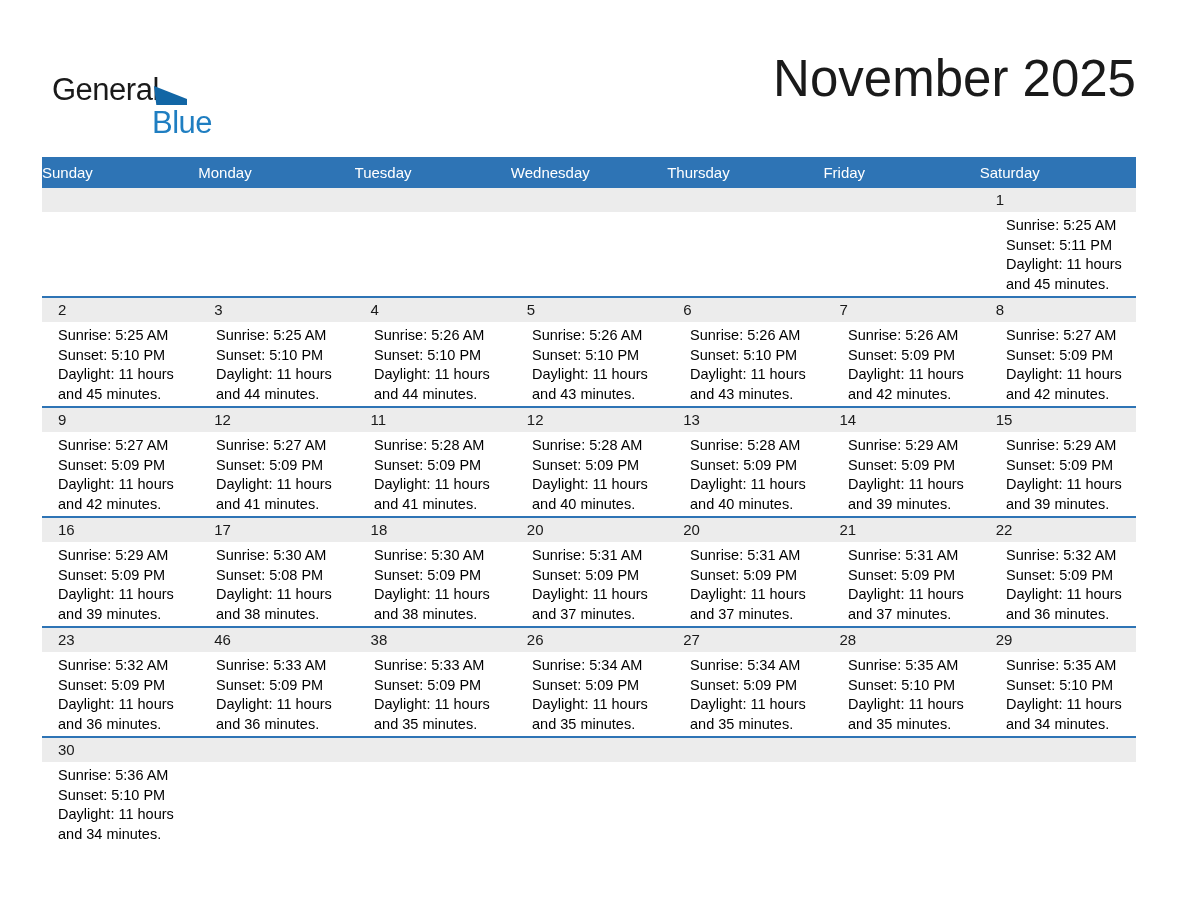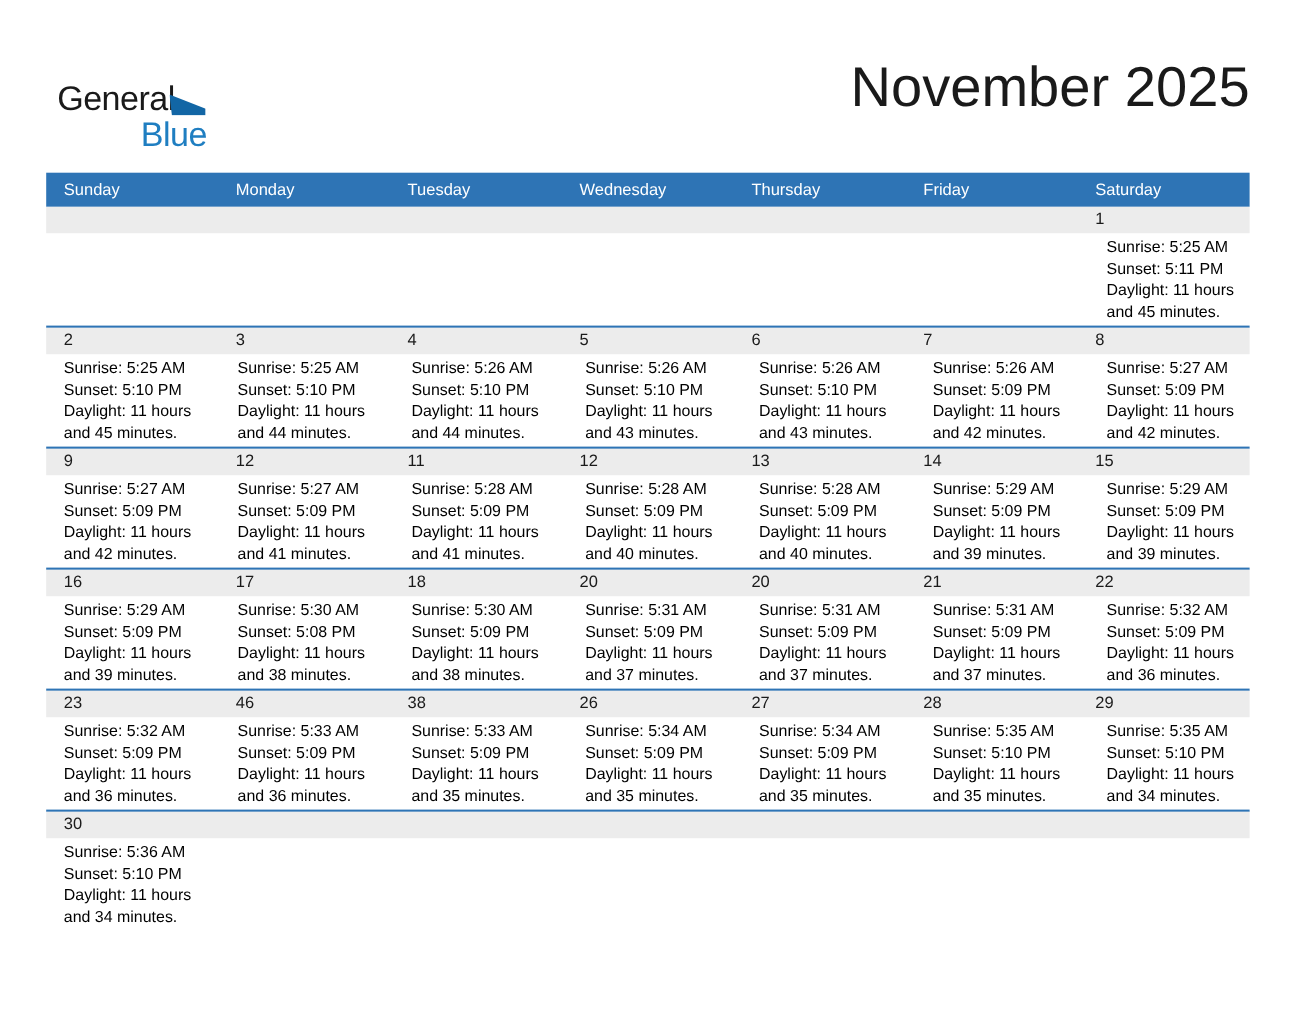--- a/index.html
+++ b/index.html
@@ -12,36 +12,36 @@
   }
   html,body{margin:0;padding:0;}
   body{
     width:1188px;height:918px;background:#ffffff;position:relative;
     font-family:"Liberation Sans",sans-serif;color:var(--text-dark);
     overflow:hidden;
   }
   
   .logo{position:absolute;left:52px;top:72px;width:160px;height:66px;}
   .logo-general{font-size:31px;line-height:36px;color:var(--text-dark);letter-spacing:-0.5px;}
-  .logo-blue{font-size:31px;line-height:30px;color:var(--logo-blue);margin-left:76px;letter-spacing:-0.5px;}
+  .logo-blue{font-size:31px;line-height:30px;color:var(--logo-blue);margin-left:100px;letter-spacing:-0.5px;}
   .logo-flag{
     position:absolute;left:102px;top:14px;width:33px;height:19px;
     background:var(--logo-triangle);
     clip-path:polygon(0 0,100% 68%,100% 100%,7% 100%);
   }
   
   .titles{position:absolute;right:52px;top:57px;text-align:right;}
   .title{font-size:51px;line-height:44px;color:var(--text-dark);}
   .subtitle{font-size:21px;line-height:26px;margin-top:14px;color:var(--text-dark);}
   
   .calendar{position:absolute;left:42px;top:157px;width:1094px;}
   .weekday-row{display:flex;background:var(--header-blue);height:31px;}
   .weekday-cell{
     flex:1;color:#ffffff;font-size:15px;line-height:31px;
-    padding-left:16px;box-sizing:border-box;white-space:nowrap;overflow:hidden;
+    box-sizing:border-box;white-space:nowrap;overflow:hidden;
   }
   .week{width:100%;}
   .week:not(:first-child){border-top:2px solid var(--row-line);}
   .day-band{display:flex;background:var(--band-gray);height:24px;}
   .band-cell{
     flex:1;font-size:15px;line-height:24px;padding-left:16px;
     box-sizing:border-box;color:var(--text-dark);
   }
   .content-row{display:flex;padding:4px 0 2px 0;min-height:78px;gap:12px;}
   .day-cell{flex:1;padding-left:16px;box-sizing:border-box;}

